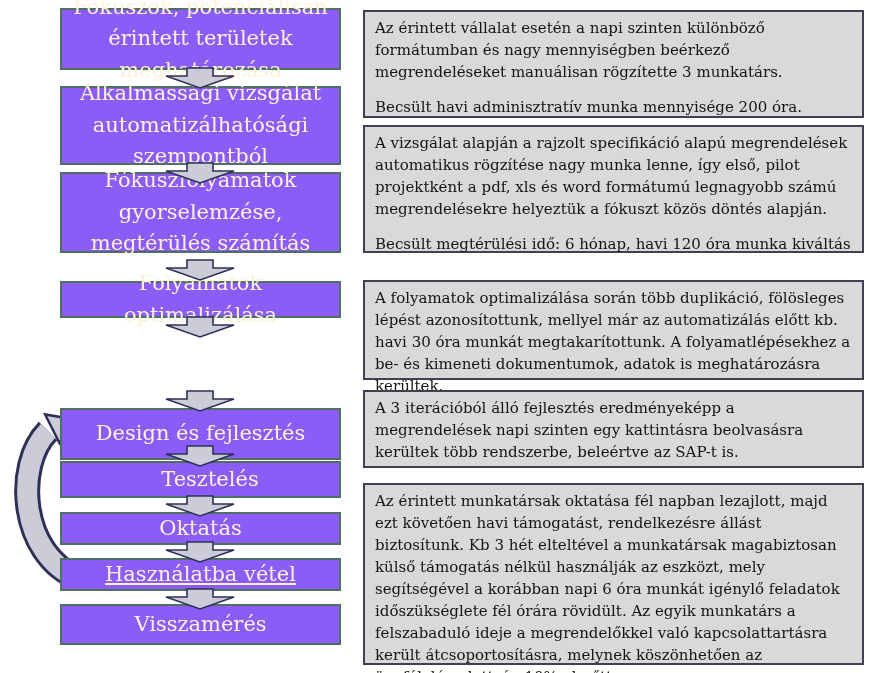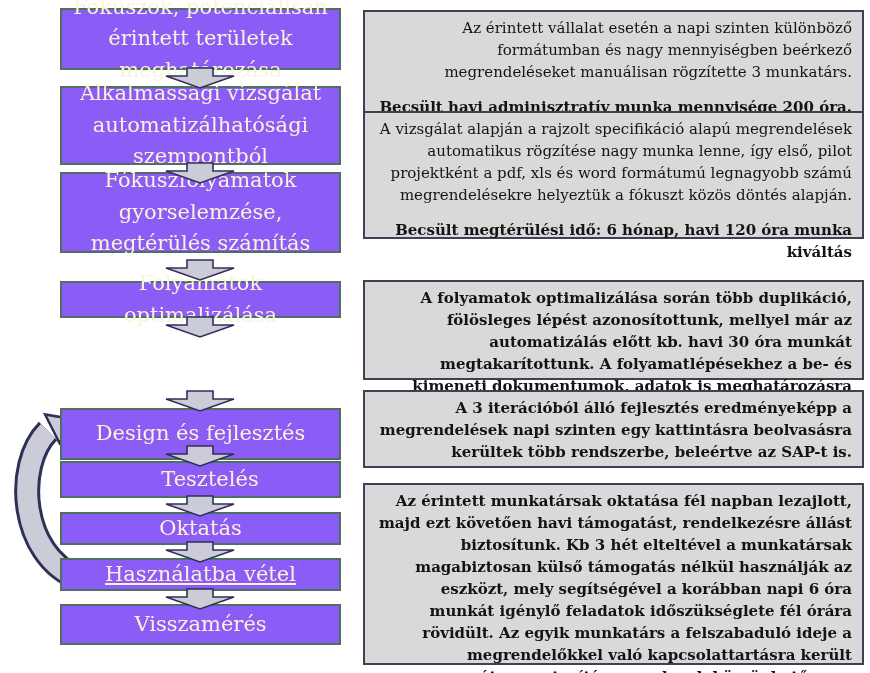--- a/index.html
+++ b/index.html
@@ -39,22 +39,22 @@
   .note{
     position:absolute;
     left:363px;width:501px;
     box-sizing:border-box;
     background:#D9D9D9;
     border:2px solid #3F4152;
     color:#141414;
     font-size:15px;line-height:1.47;
     padding:5px 10px;
   }
-  .note p{margin:0 0 13px 0;text-align:right;}
-  .note p:last-child{margin-bottom:16px;font-weight:bold;}
+  .note p{margin:0 0 13px 0;}
+  .note p:last-child{margin-bottom:16px;}
 </style>
 </head>
 <body>
 
 <div class="canvas">
 
   <div class="loop-arrow">
     <svg viewBox="0 0 82 196" xmlns="http://www.w3.org/2000/svg">
       <path d="M 76 183 C 18 160, 12 70, 46 36" fill="none" stroke="#2E3157" stroke-width="26"></path>
       <path d="M 76 183 C 18 160, 12 70, 46 36" fill="none" stroke="#CCCCD9" stroke-width="20"></path>
@@ -133,21 +133,21 @@
   <div class="flow-arrow" style="top:588px;">
       <svg viewBox="0 0 80 22" preserveAspectRatio="none">
         <polygon points="27,1 53,1 53,9 74,9 40,21 6,9 27,9" fill="#CCCCD9" stroke="#2E3157" stroke-width="1.6"></polygon>
       </svg>
     </div>
 
   <div class="note" style="top:10px;height:108px;">
     <p>Az érintett vállalat esetén a napi szinten különböző formátumban és nagy mennyiségben beérkező megrendeléseket manuálisan rögzítette 3 munkatárs.</p>
     <p>Becsült havi adminisztratív munka mennyisége 200 óra.</p>
   </div>
-  <div class="note" style="top:111px;height:128px;">
+  <div class="note" style="top:125px;height:128px;">
     <p>A vizsgálat alapján a rajzolt specifikáció alapú megrendelések automatikus rögzítése nagy munka lenne, így első, pilot projektként a pdf, xls és word formátumú legnagyobb számú megrendelésekre helyeztük a fókuszt közös döntés alapján.</p>
     <p>Becsült megtérülési idő: 6 hónap, havi 120 óra munka kiváltás</p>
   </div>
   <div class="note" style="top:280px;height:100px;">
     <p>A folyamatok optimalizálása során több duplikáció, fölösleges lépést azonosítottunk, mellyel már az automatizálás előtt kb. havi 30 óra munkát megtakarítottunk. A folyamatlépésekhez a be- és kimeneti dokumentumok, adatok is meghatározásra kerültek.</p>
   </div>
   <div class="note" style="top:390px;height:78px;">
     <p>A 3 iterációból álló fejlesztés eredményeképp a megrendelések napi szinten egy kattintásra beolvasásra kerültek több rendszerbe, beleértve az SAP-t is.</p>
   </div>
   <div class="note" style="top:483px;height:182px;">

